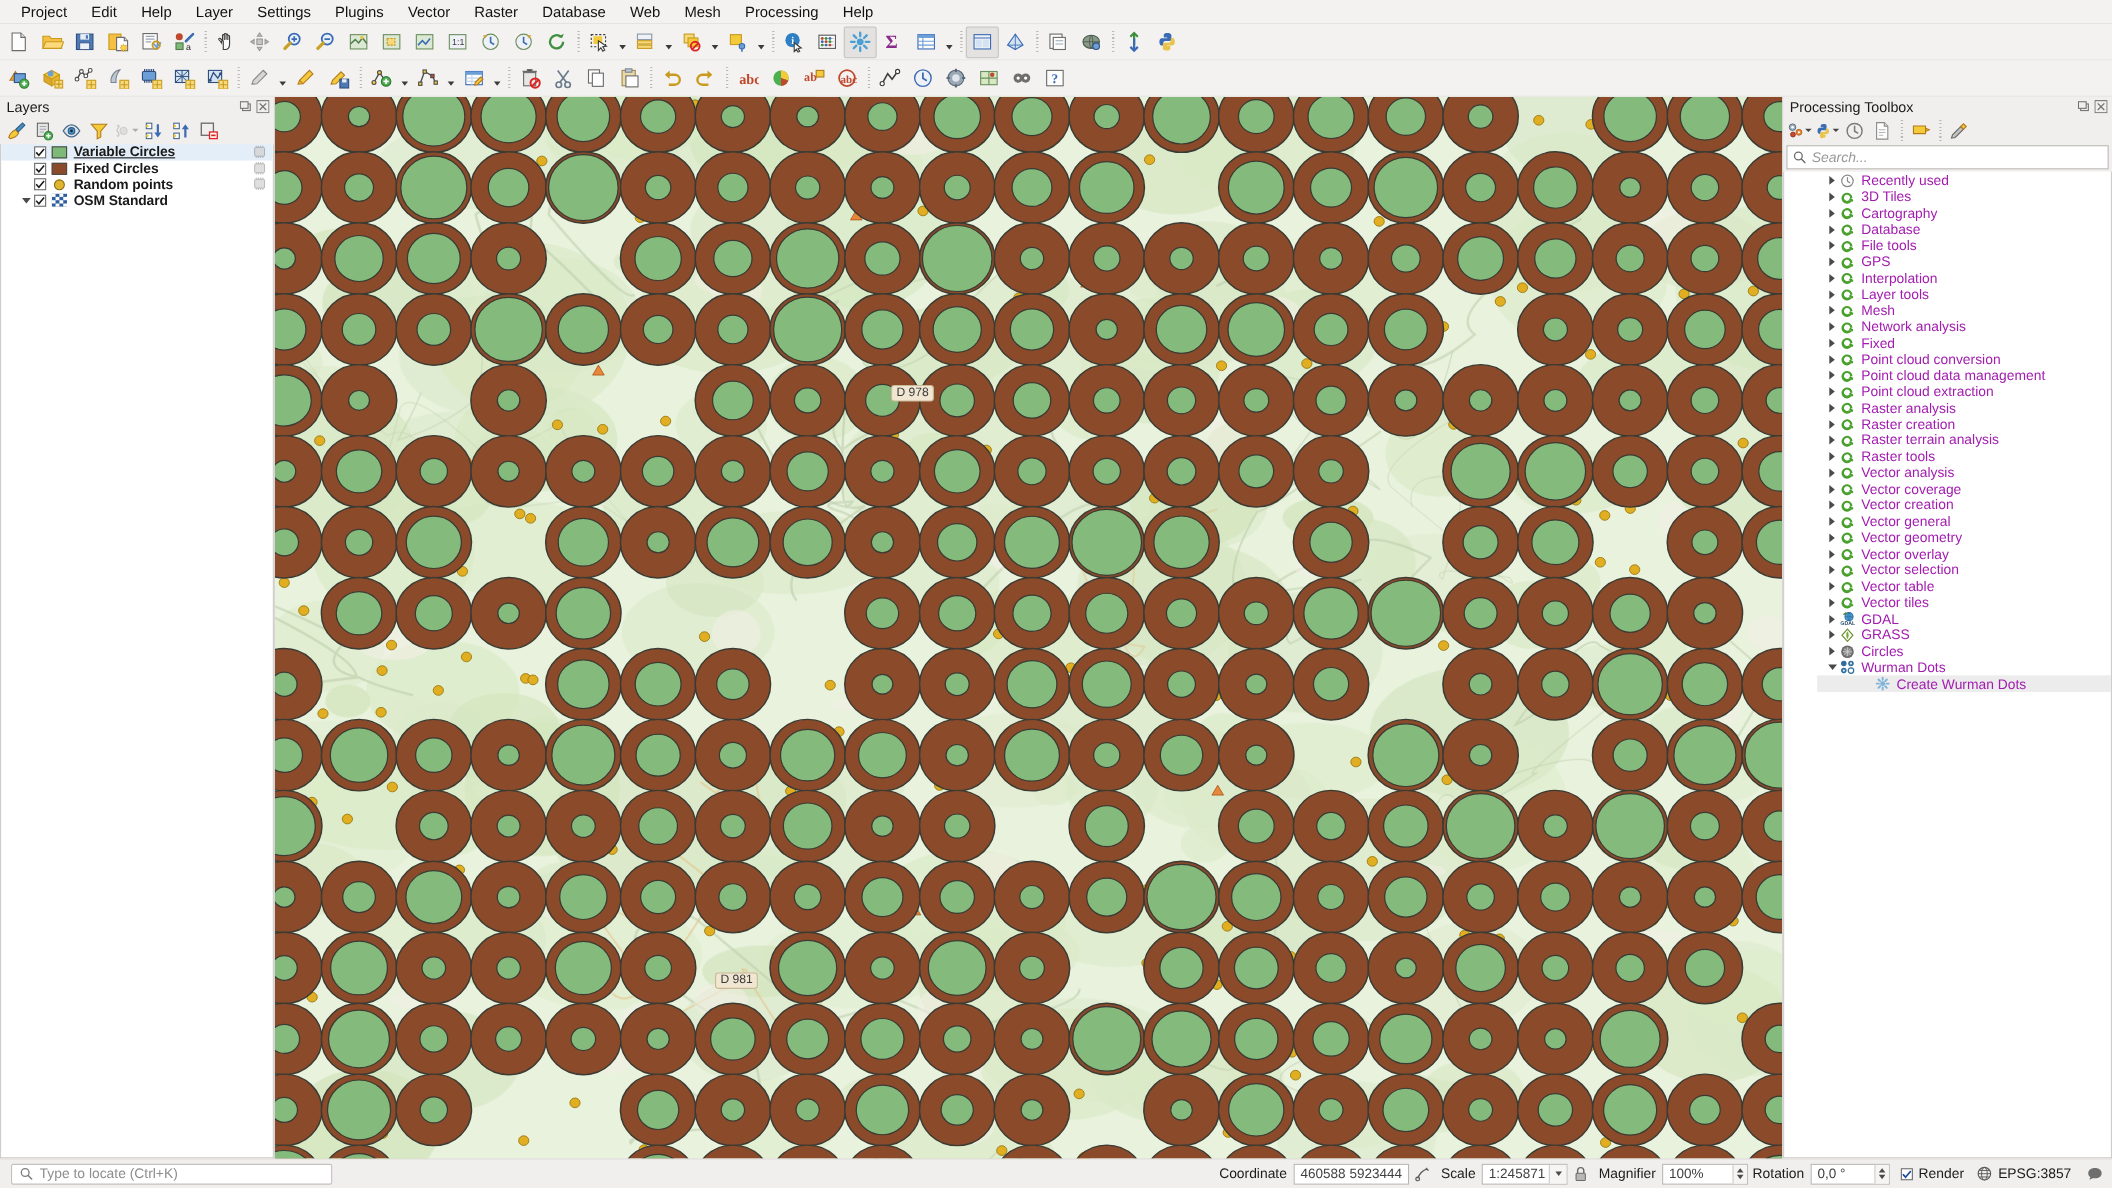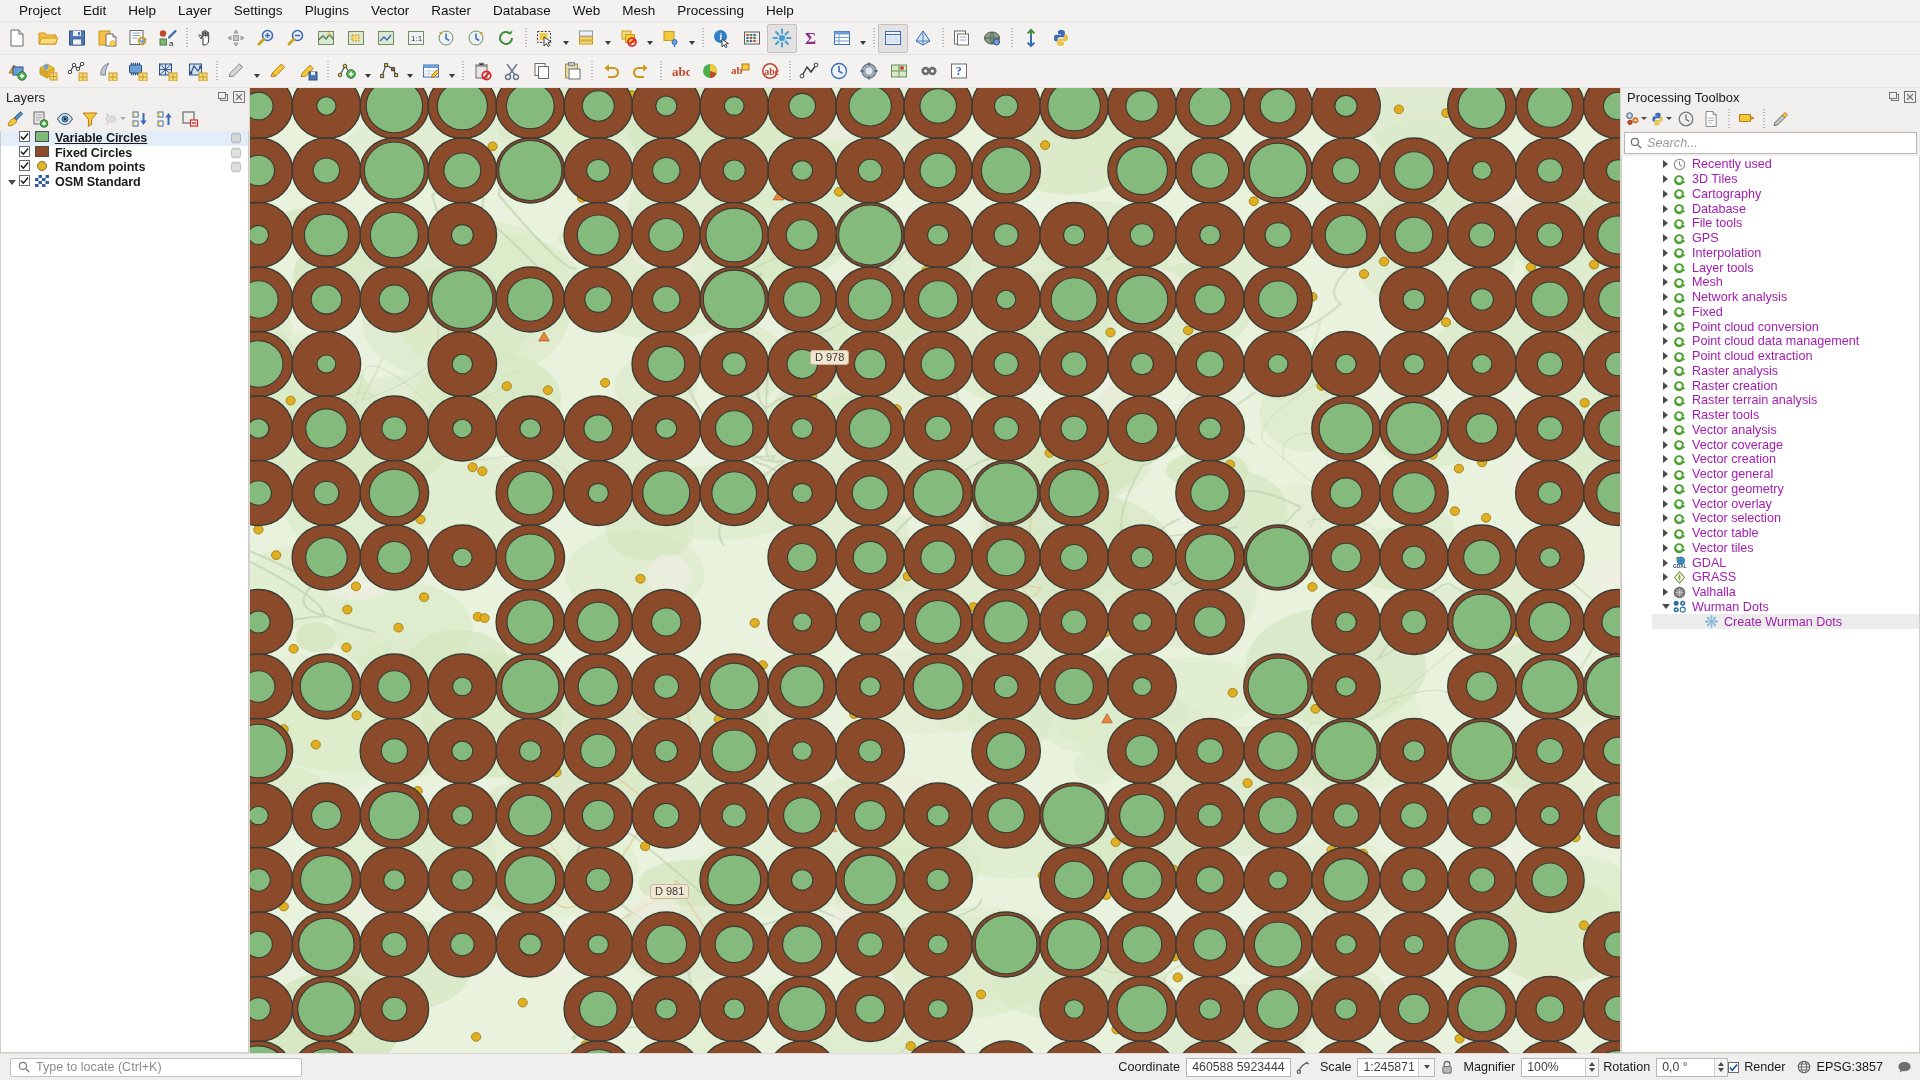--- a/index.html
+++ b/index.html
@@ -66,22 +66,22 @@
   }
   .ptb.dis { opacity:.38; }
   .mini-arrow { display:inline-block; width:0;height:0; margin-left:1px;
     border-left:3px solid transparent;border-right:3px solid transparent;border-top:3.5px solid #444; }
 
   
   #layers-panel { width:250px; border-right:1px solid #d8d6d3; }
   #layers-tree { flex:1; background:#fff; border:1px solid #cfcdca; border-top:none;
     margin:0; overflow:hidden; }
   .layer-row {
-    height:14.7px; display:flex; font-size:12.6px; font-weight:bold;
-    padding-left:4px; cursor:default; position:relative; white-space:nowrap;
+    height:14.7px; display:flex; align-items:center; font-size:12.6px; font-weight:bold;
+    padding-left:16px; cursor:default; position:relative; white-space:nowrap;
   }
   .layer-row.sel { background:#e4eef8; }
   .lr-expander { width:14px; display:flex; align-items:center; justify-content:center; }
   .lr-expander.none { visibility:hidden; }
   .expander-tri-down { width:0;height:0;border-left:4px solid transparent;border-right:4px solid transparent;border-top:5px solid #4a4a4a; }
   .lr-check {
     width:11px; height:11px; border:1px solid #6b6b6b; background:#fff;
     margin-right:5px; display:flex;align-items:center;justify-content:center;flex:0 0 auto;
   }
   .lr-check svg { width:9px;height:9px; }
@@ -2310,21 +2310,21 @@
           <span class="pr-exp">
             <i class="tri-right"></i>
           </span>
           <span class="pr-icon">
             <svg width="13" height="13" viewBox="0 0 14 14">
               <circle cx="7" cy="7" r="6.2" fill="#6b6b6b"></circle>
               <circle cx="7" cy="7" r="4.4" fill="#8a8a8a"></circle>
               <path d="M7 2.6v8.8M2.6 7h8.8M3.9 3.9l6.2 6.2M10.1 3.9l-6.2 6.2" stroke="#cfcfcf" stroke-width=".8"></path>
             </svg>
           </span>
-          <span>Valhalla</span>
+          <span>Circles</span>
         </div>
         <div class="proc-row">
           <span class="pr-exp">
             <i class="tri-down"></i>
           </span>
           <span class="pr-icon">
             <svg width="14" height="13" viewBox="0 0 15 14">
               <circle cx="3.4" cy="3.4" r="2.7" fill="#2f6f9f"></circle>
               <circle cx="10.4" cy="3.4" r="2.7" fill="#2f6f9f"></circle>
               <circle cx="10.4" cy="3.4" r="1.1" fill="#dfeaf4"></circle>
@@ -2395,21 +2395,21 @@
 
   <span class="sb-label">Rotation</span>
   <span class="sb-field" style="width:72px;padding-right:0;">
     <span style="flex:1;">0,0 °</span>
     <span class="spin-btns">
         <i class="spin-up"></i>
         <i class="spin-dn"></i>
       </span>
   </span>
 
-  <span style="display:flex;align-items:center;">
+  <span style="display:flex;align-items:center;margin-left:10px;">
     <span class="sb-check">
       <svg width="9" height="9" viewBox="0 0 10 10">
           <path d="M1 5 L3.7 8 L9 1.7" fill="none" stroke="#1b4fa0" stroke-width="1.8"></path>
         </svg>
     </span>
     <span>Render</span>
   </span>
 
   <span class="sb-ico" style="margin-left:12px;">
     <svg width="14" height="14" viewBox="0 0 16 16">

